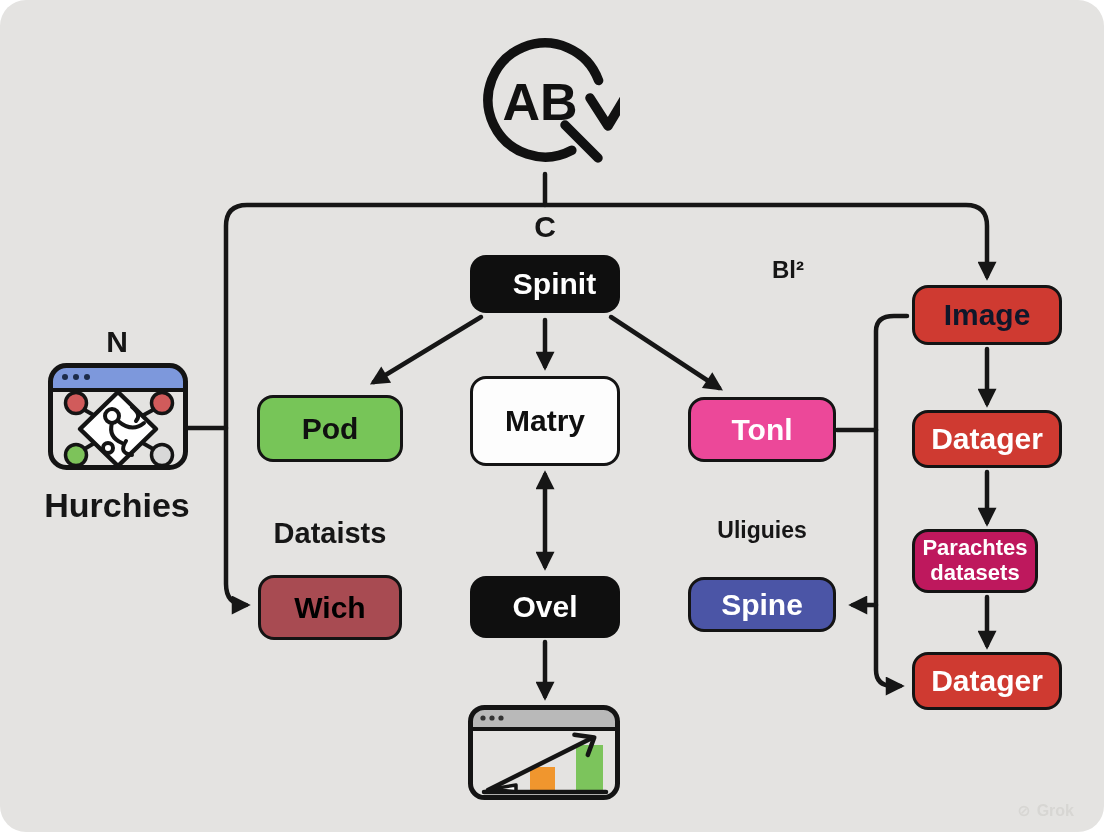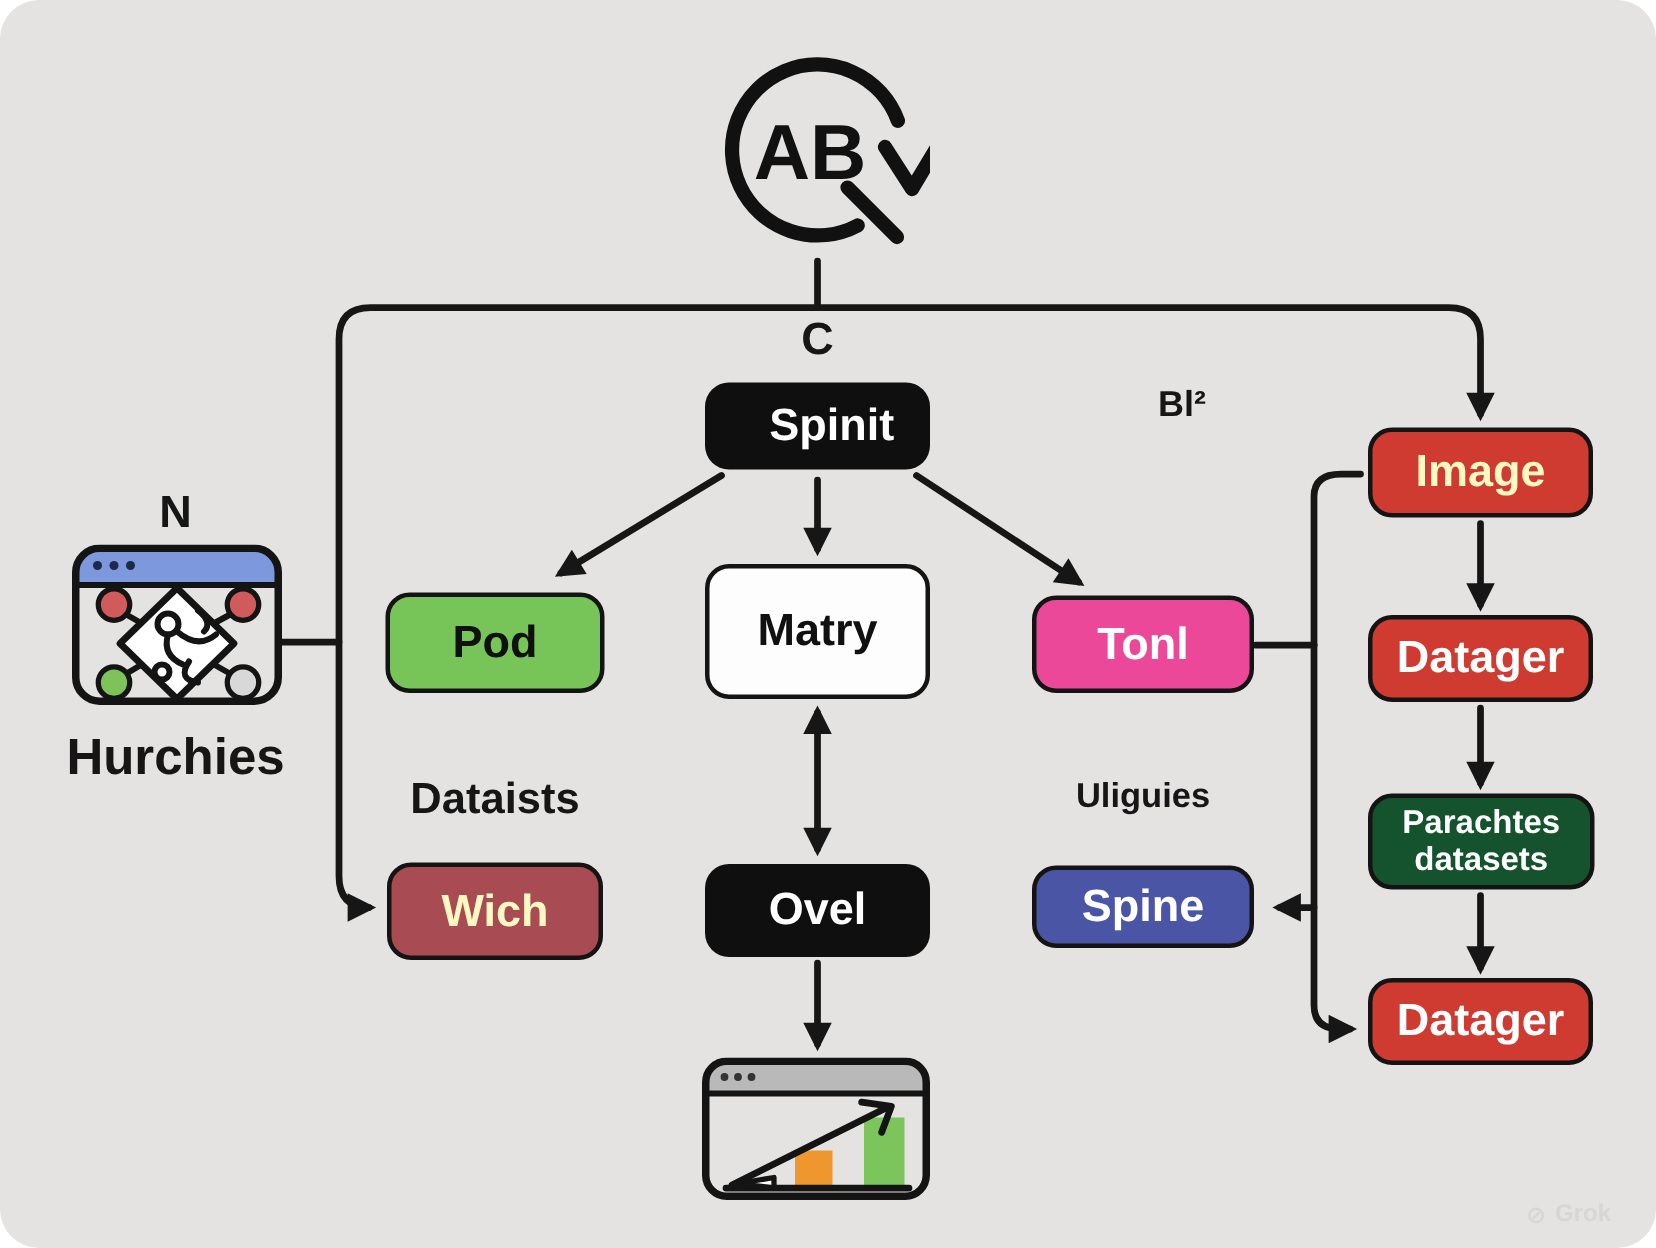--- a/index.html
+++ b/index.html
@@ -111,36 +111,36 @@
   </div>
   <div class="node" style="left: 257px; top: 395px; width: 146px; height: 67px; background: rgb(119, 197, 88); color: rgb(16, 16, 16);">
     <span>Pod</span>
   </div>
   <div class="node" style="left: 470px; top: 376px; width: 150px; height: 90px; border-width: 3.5px; background: rgb(253, 253, 253); color: rgb(16, 16, 16);">
     <span>Matry</span>
   </div>
   <div class="node" style="left: 688px; top: 397px; width: 148px; height: 65px; background: #ec4899; color: rgb(255, 255, 255);">
     <span>Tonl</span>
   </div>
-  <div class="node" style="left: 258px; top: 575px; width: 144px; height: 65px; border-width: 3.5px; background: rgb(168, 75, 82); color: #fef9c3;">
+  <div class="node" style="left: 258px; top: 575px; width: 144px; height: 65px; border-width: 3.5px; background: rgb(168, 75, 82); color: #000000;">
     <span>Wich</span>
   </div>
   <div class="node solid" style="left: 470px; top: 576px; width: 150px; height: 62px; background: rgb(15, 15, 15); color: rgb(255, 255, 255);">
     <span>Ovel</span>
   </div>
   <div class="node" style="left: 688px; top: 577px; width: 148px; height: 55px; background: rgb(75, 85, 166); color: rgb(255, 255, 255);">
     <span>Spine</span>
   </div>
-  <div class="node" style="left: 912px; top: 285px; width: 150px; height: 60px; background: rgb(207, 58, 49); color: #fef9c3;">
+  <div class="node" style="left: 912px; top: 285px; width: 150px; height: 60px; background: rgb(207, 58, 49); color: #0f172a;">
     <span>Image</span>
   </div>
   <div class="node" style="left: 912px; top: 410px; width: 150px; height: 58px; background: rgb(207, 58, 49); color: rgb(255, 255, 255);">
     <span>Datager</span>
   </div>
-  <div class="node twoline" style="left: 912px; top: 529px; width: 151px; height: 64px; background: #14532d; color: rgb(255, 255, 255);">
+  <div class="node twoline" style="left: 912px; top: 529px; width: 126px; height: 64px; background: #be185d; color: rgb(255, 255, 255);">
     <span>Parachtes</span>
     <span>datasets</span>
   </div>
   <div class="node" style="left: 912px; top: 652px; width: 150px; height: 58px; background: rgb(207, 58, 49); color: rgb(255, 255, 255);">
     <span>Datager</span>
   </div>
 
   <div class="watermark">
     <span>⊘</span>
     <span>Grok</span>

